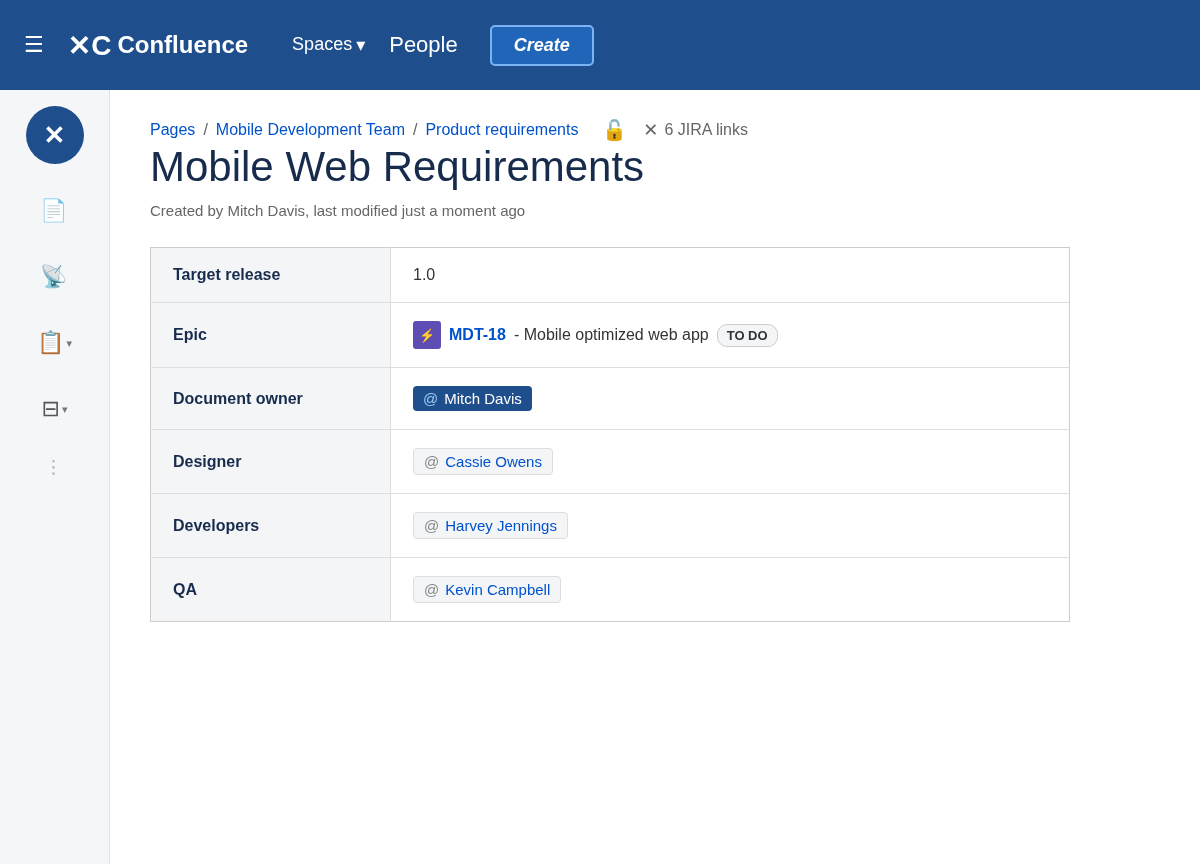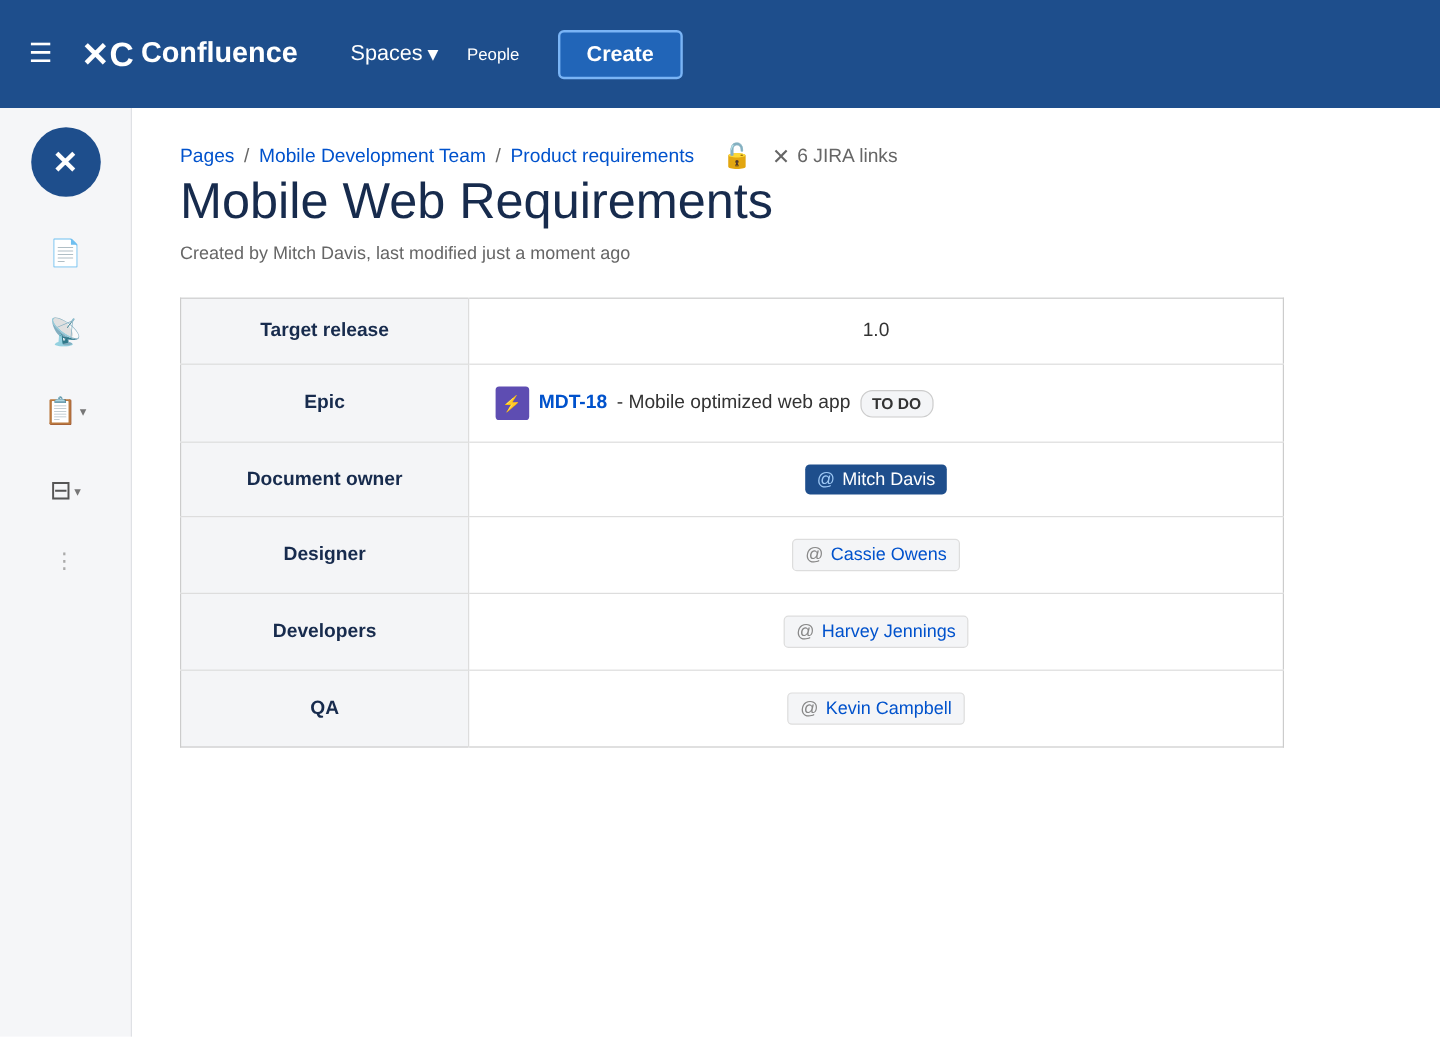--- a/index.html
+++ b/index.html
@@ -36,33 +36,34 @@
     .topnav-spaces {
       color: #fff;
       font-size: 18px;
       cursor: pointer;
       display: flex;
       gap: 4px;
       margin-left: 20px;
     }
     .topnav-people {
       color: #fff;
-      font-size: 14px;
+      font-size: 22px;
       cursor: pointer;
     }
     .topnav-create {
       background: #2165b8;
       border: 2px solid #7ab4f5;
       color: #fff;
       font-size: 18px;
       font-weight: bold;
       padding: 8px 22px;
       border-radius: 5px;
       cursor: pointer;
       margin-left: 8px;
+      font-style: italic;
     }
 
     
     .main-layout {
       display: flex;
       height: calc(864px - 90px);
     }
 
     
     .sidebar {
@@ -186,21 +187,20 @@
     }
     .info-table tr {
       border-bottom: 1px solid #ddd;
     }
     .info-table tr:last-child {
       border-bottom: none;
     }
     .info-table td {
       padding: 18px 22px;
       vertical-align: middle;
-      text-align: center;
     }
     .info-table td:first-child {
       font-weight: bold;
       font-size: 16px;
       color: #172b4d;
       width: 240px;
       background: #f4f5f7;
       border-right: 1px solid #ddd;
     }
     .info-table td:last-child {

